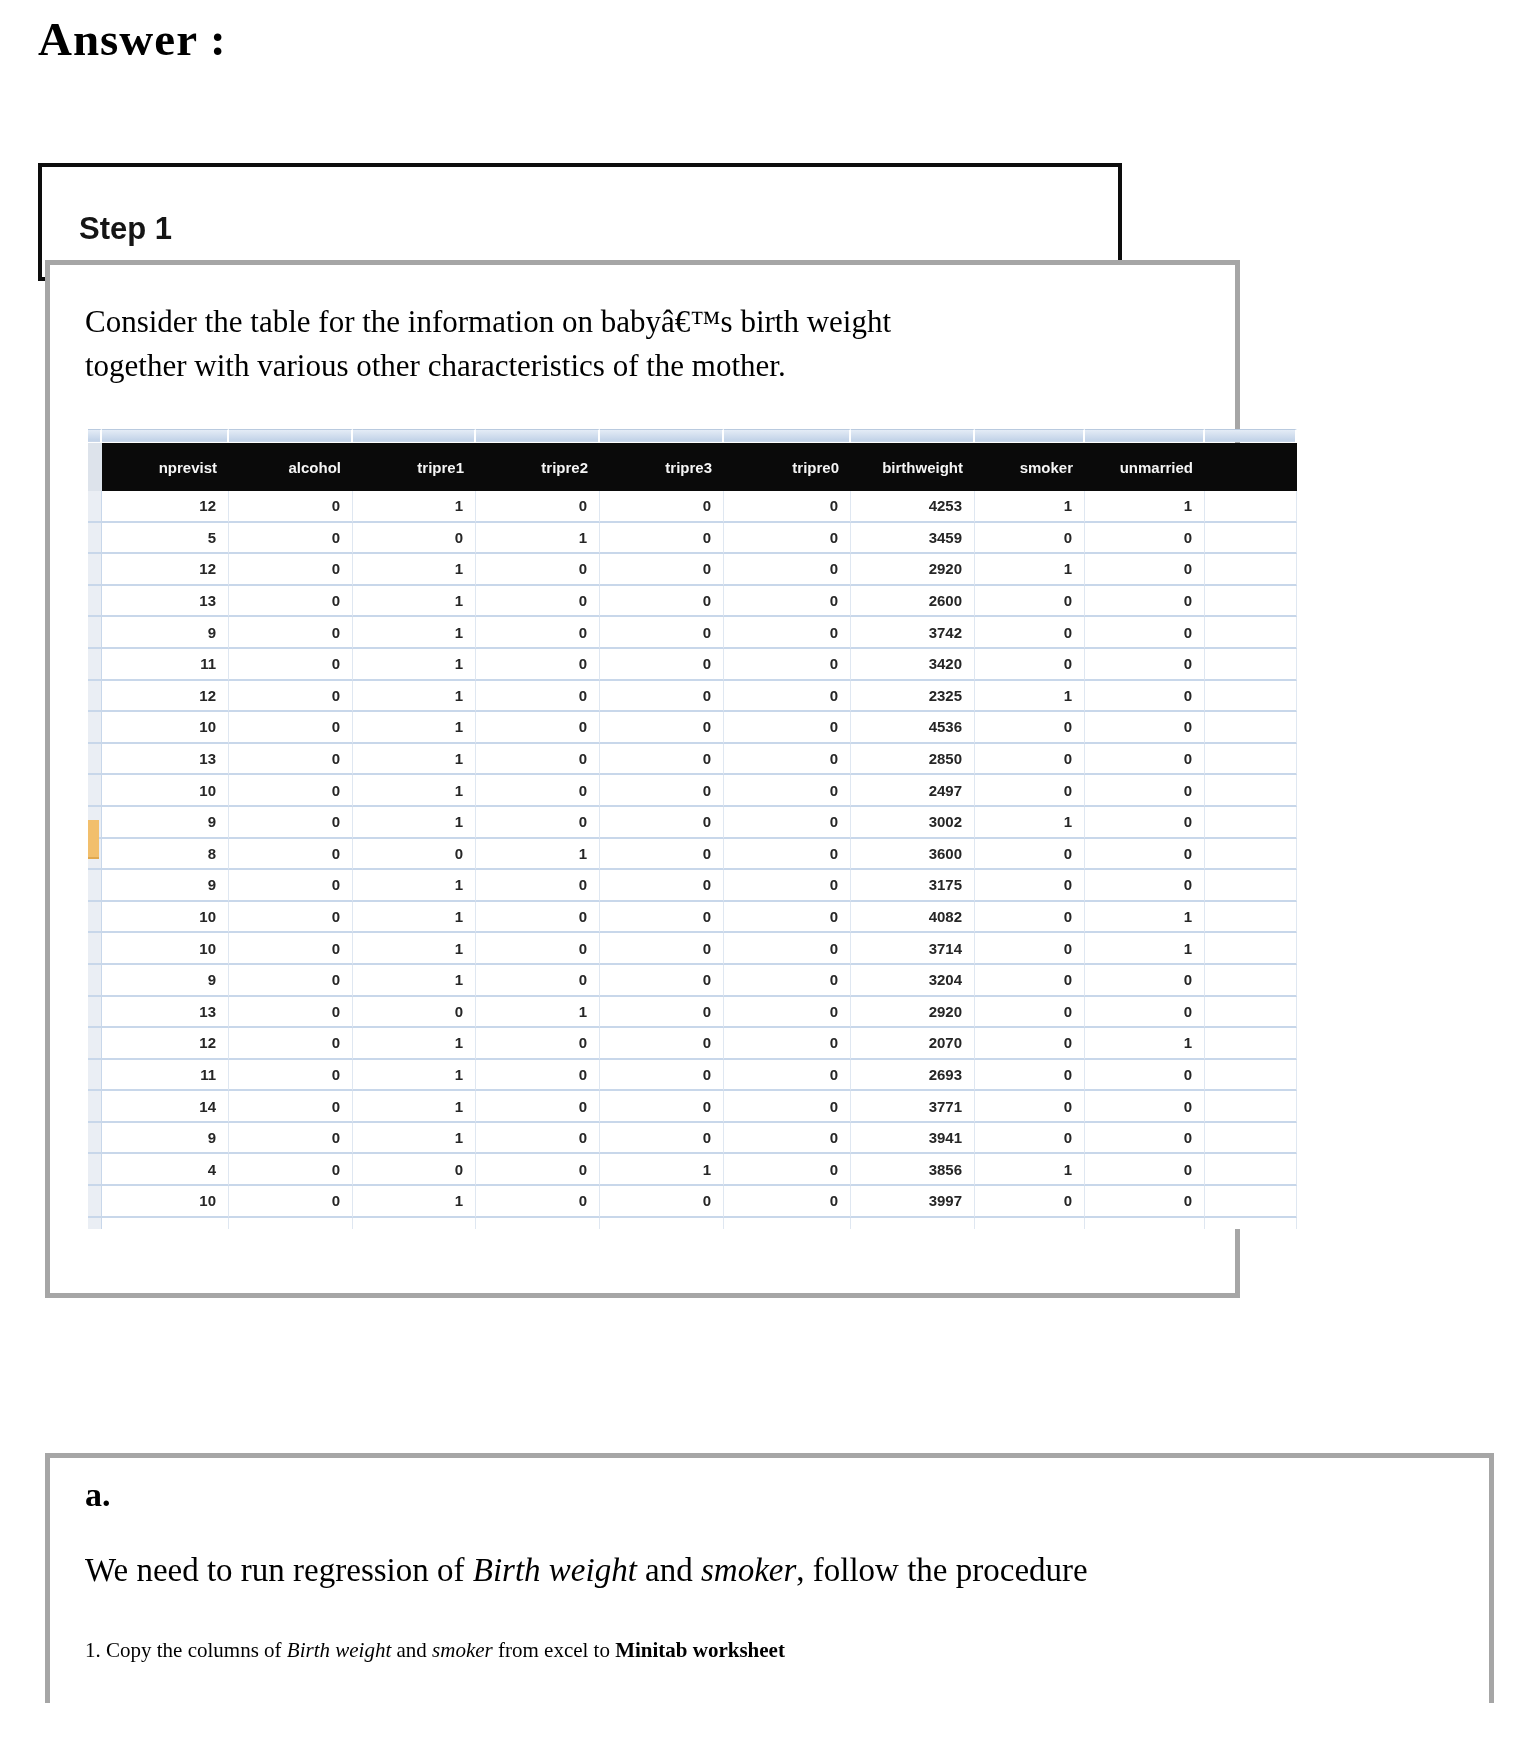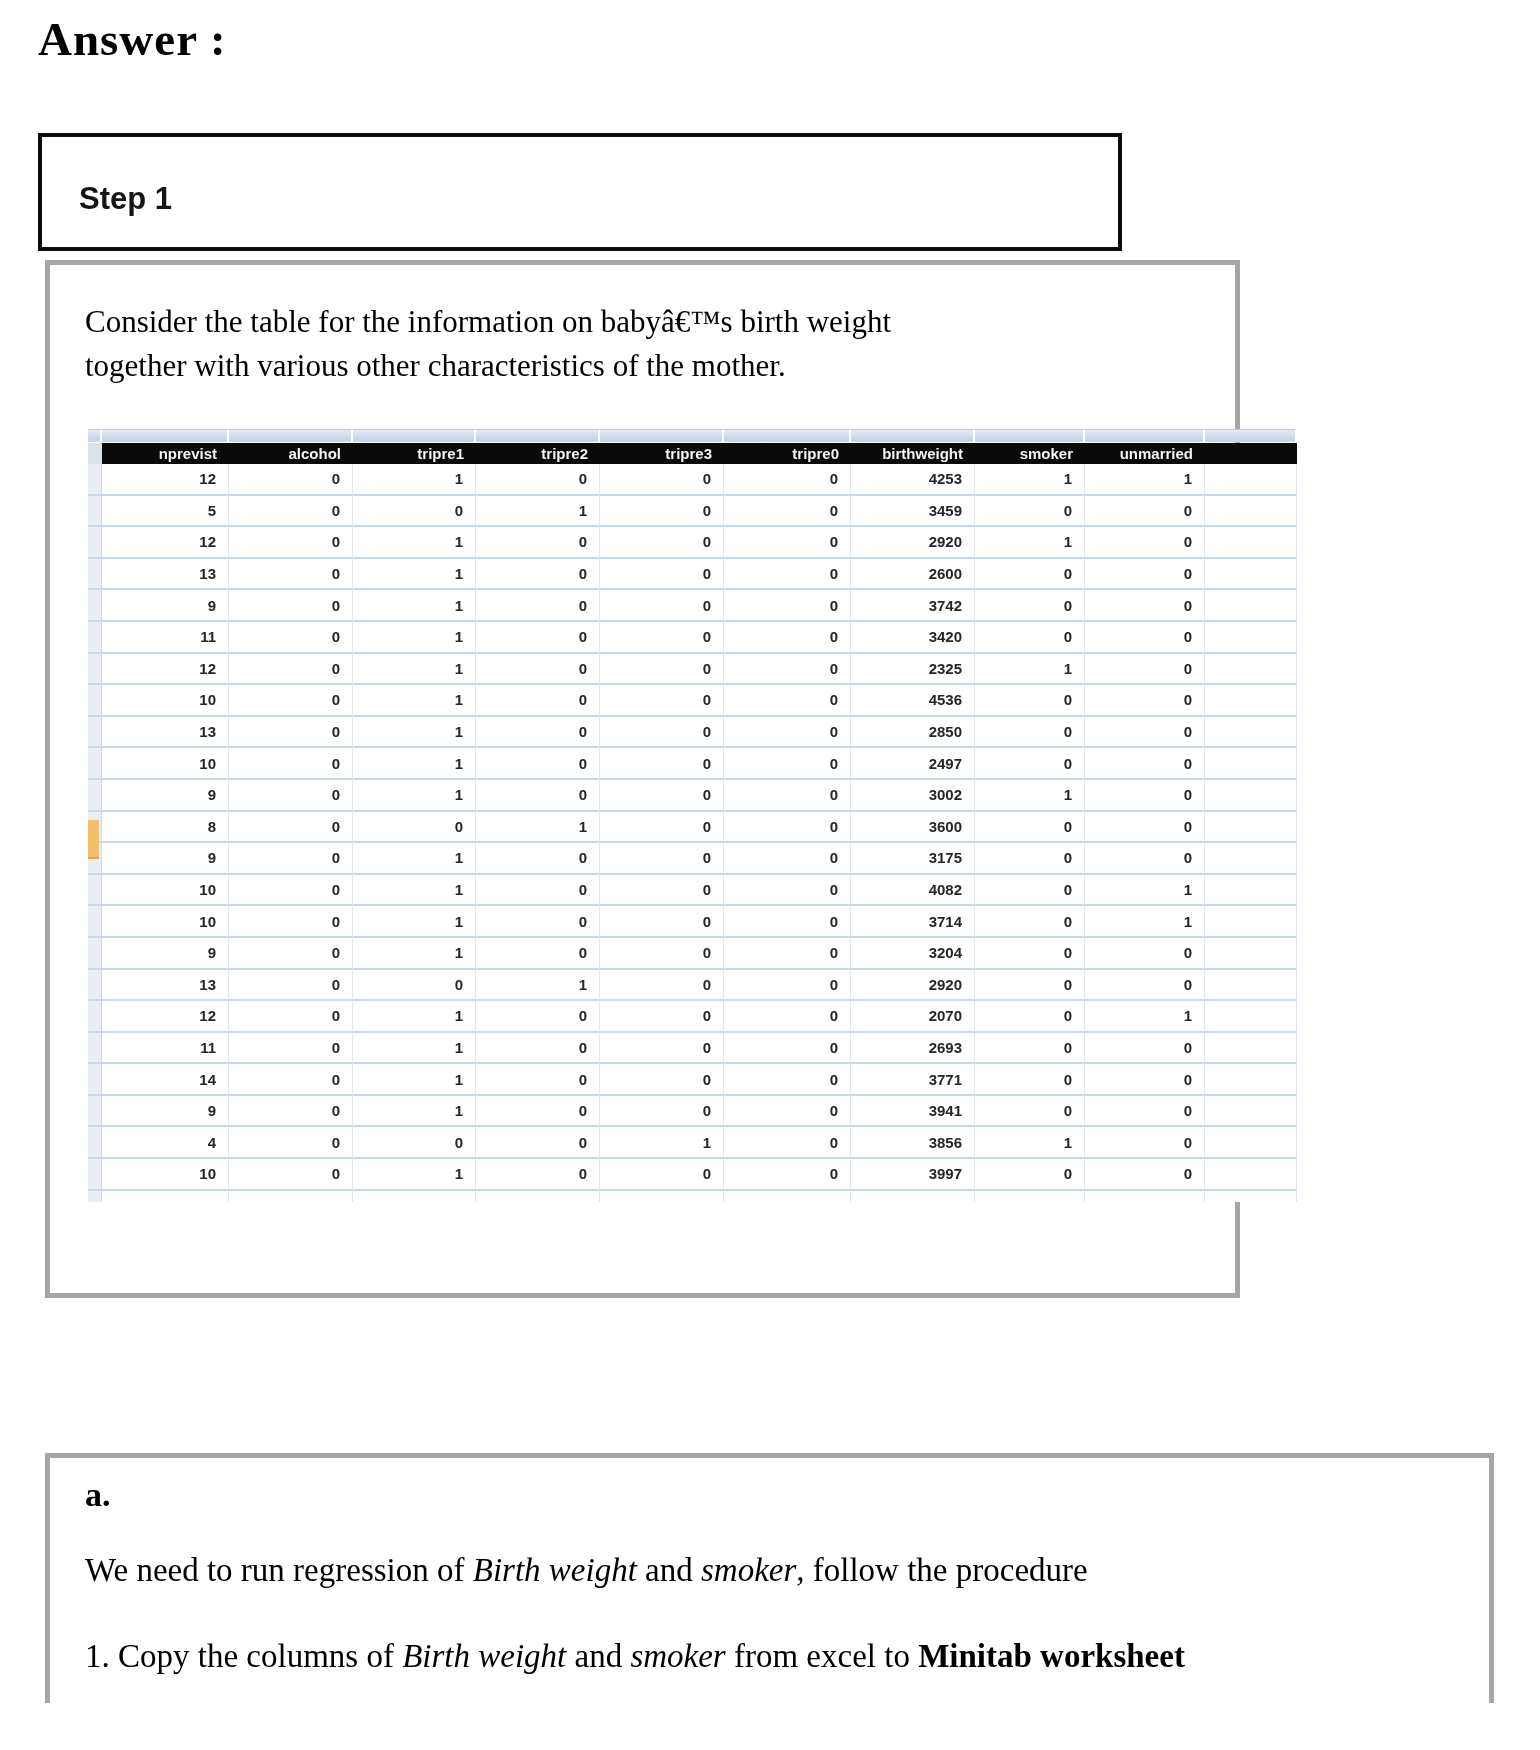--- a/index.html
+++ b/index.html
@@ -5,54 +5,54 @@
   html,body{margin:0;padding:0;background:#ffffff;}
   #page{position:relative;width:1540px;height:1750px;background:#fff;overflow:hidden;
         font-family:"Liberation Serif", serif;color:#000;}
 
   .abs{position:absolute;}
 
   
   #answer-heading{left:38px;top:12px;font-size:47px;font-weight:bold;letter-spacing:1px;text-align:center;}
 
   
-  .step-header-box{box-sizing:border-box;border:4px solid #0d0d0d;background:#fff;}
+  .step-header-box{box-sizing:border-box;border:4px solid #0d0d0d;background:#fff;margin-top:30px;}
   #step1-header-box{left:38px;top:133px;width:1084px;height:118px;}
   #step2-header-box{left:38px;top:1312px;width:1461px;height:134px;box-shadow:6px 6px 0 -2px #b1b1b1;}
   .step-label{position:absolute;left:37px;top:44px;font-family:"Liberation Sans",sans-serif;
               font-weight:bold;font-size:31px;color:#151515;}
 
   .content-box{box-sizing:border-box;border:5px solid #a6a6a6;background:#fff;}
   #step1-content-box{left:45px;top:260px;width:1195px;height:1038px;}
   #step2-content-box{left:45px;top:1453px;width:1449px;height:250px;border-bottom:none;}
 
   #step1-paragraph{left:85px;top:300px;width:980px;font-size:31px;line-height:44px;}
 
   
   #sheet{left:88px;top:429px;width:1209px;}
   #xl-strip{display:flex;height:13px;margin-bottom:1px;}
   #xl-strip .sc{box-sizing:border-box;height:13px;border-right:2px solid #fff;border-top:1px solid #b9cadf;
                 background:linear-gradient(180deg,#e4ecf6 0%,#c3d3e8 85%,#cdd9ea 100%);}
   #xl-table{table-layout:fixed;border-collapse:separate;border-spacing:0;width:1209px;
             font-family:"Liberation Sans",sans-serif;}
-  #xl-table th{height:21px;background:#0a0a0a;color:#f5f5f5;font-size:15px;font-weight:bold;
+  #xl-table th{height:48px;background:#0a0a0a;color:#f5f5f5;font-size:15px;font-weight:bold;
                text-align:right;padding:0 12px 0 0;overflow:hidden;white-space:nowrap;}
   #xl-table th.stub{background:#dde3eb;}
   #xl-table td{height:29.6px;font-size:15px;font-weight:600;color:#262626;text-align:right;
                padding:0 12px 0 0;border-bottom:2px solid #c8d7ea;border-right:1px solid #dfe7f1;
                overflow:hidden;white-space:nowrap;background:#fff;}
   #xl-table td.stub{background:#eaeef4;border-right:1px solid #c8d7ea;padding:0;}
   #xl-table tr.ghost td{height:11px;border-bottom:none;}
   #orange-mark{left:88px;top:820px;width:11px;height:37px;background:#f2bf6c;
                border-bottom:2px solid #e0a84f;}
 
   
   #part-a{left:85px;top:1476px;font-size:34px;font-weight:bold;}
   #step2-paragraph{left:85px;top:1552px;width:1380px;font-size:33px;}
-  #step2-item1{left:85px;top:1638px;width:1420px;font-size:33px;}
+  #step2-item1{left:85px;top:1638px;width:1420px;font-size:21px;}
   .seg{font-style:normal;font-weight:normal;}
   .seg.it{font-style:italic;}
   .seg.bd{font-weight:bold;}
 </style>
 </head>
 <body>
 
 <div id="page">
 
   <div id="answer-heading" class="abs">Answer :</div>

